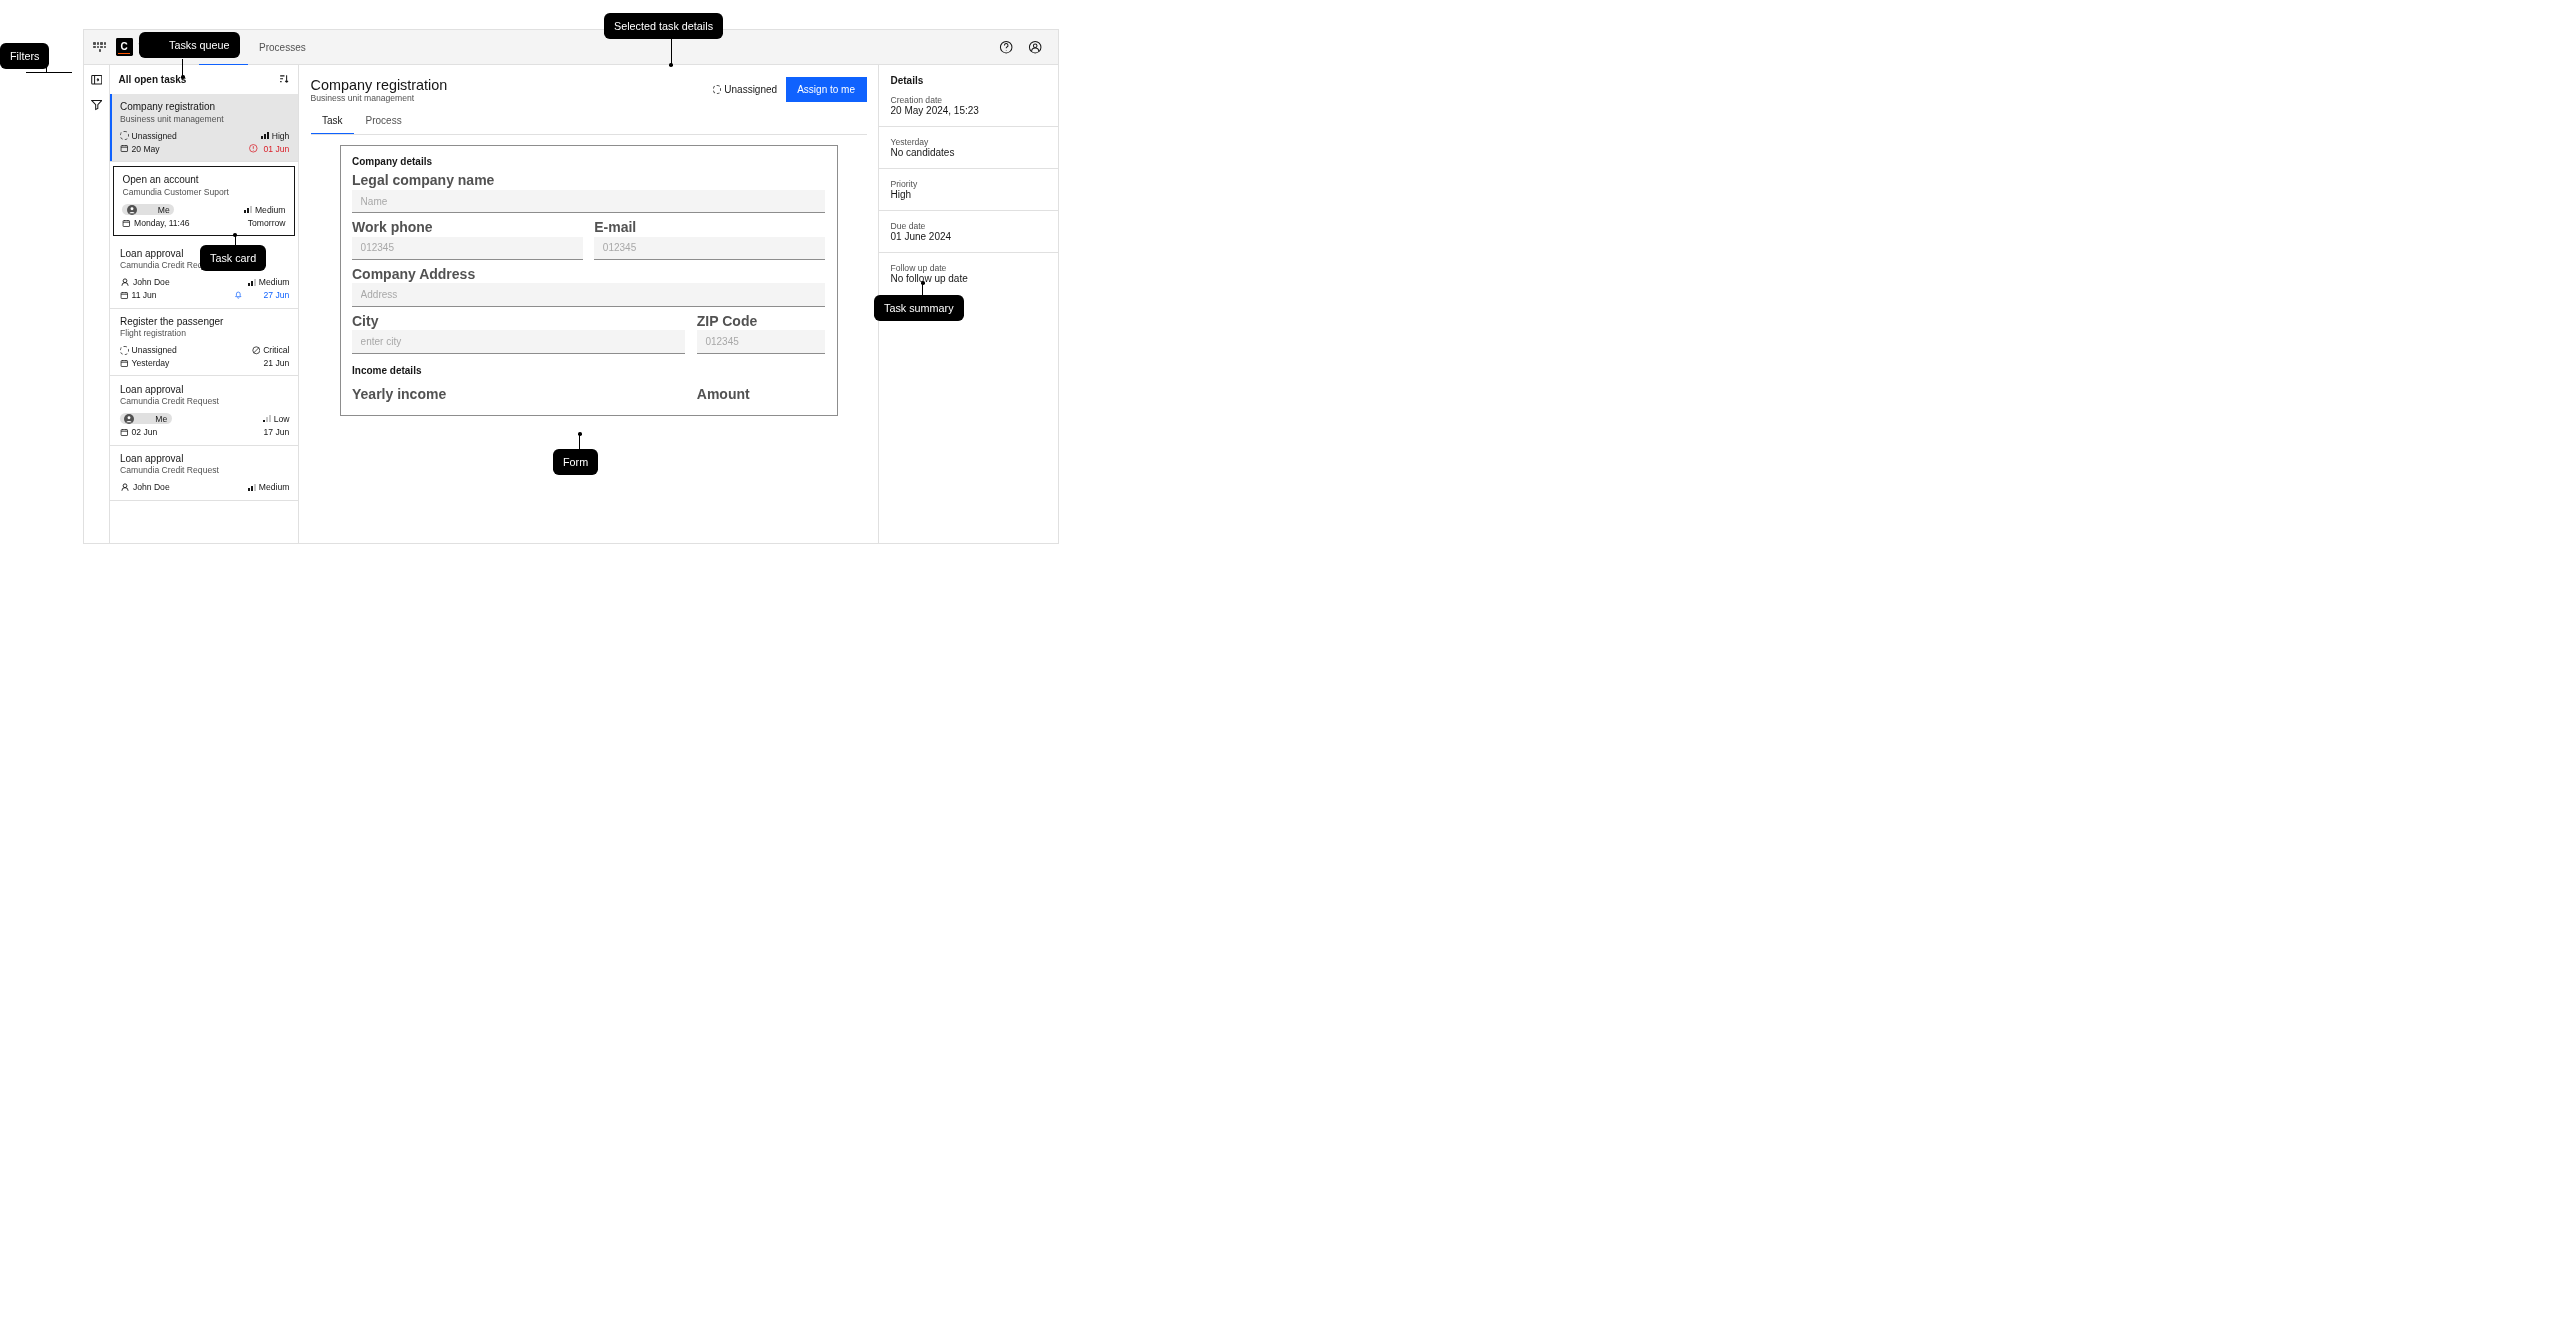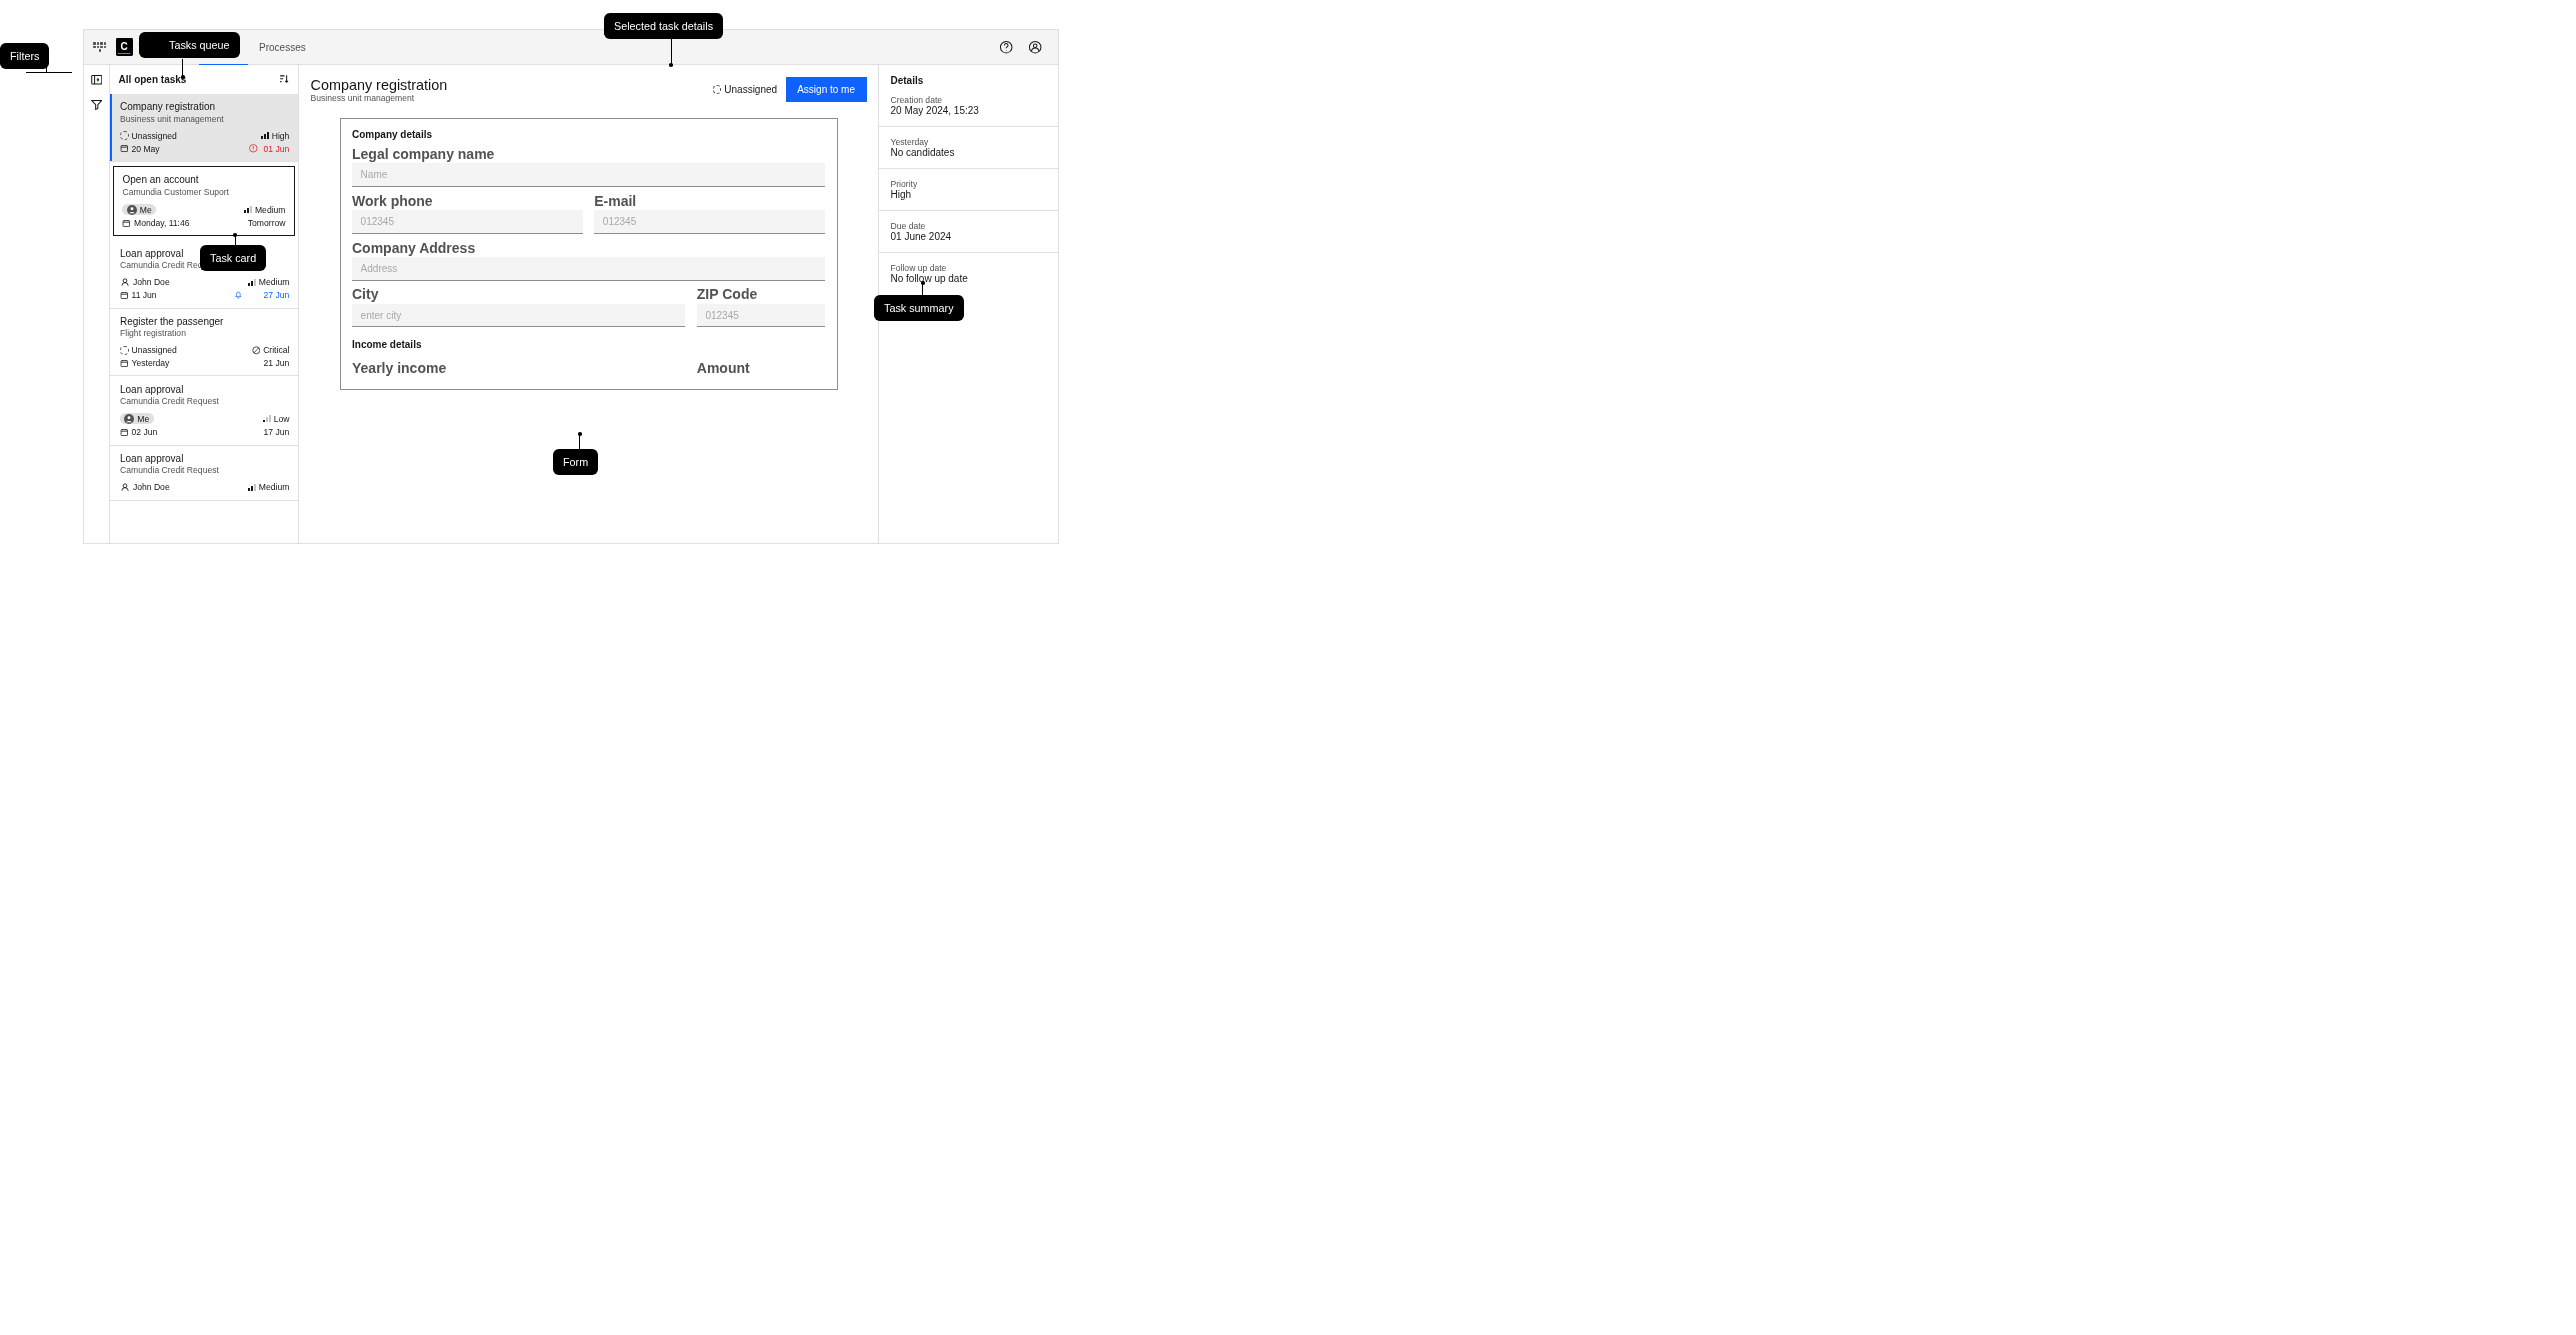--- a/index.html
+++ b/index.html
@@ -204,21 +204,21 @@
       margin-bottom: 0;
     }
     .chip {
       display: inline-flex;
       align-items: center;
       gap: 2.9px;
     }
     .pill {
       display: inline-flex;
       align-items: center;
-      gap: 3px;
+      gap: 21px;
       background: #e0e0e0;
       border-radius: 7.2px;
       padding: 0.7px 4.3px;
     }
     .bars {
       display: inline-flex;
       align-items: flex-end;
       gap: 0.7px;
       height: 7.2px;
     }
@@ -716,20 +716,28 @@
             <span class="chip">
               <span class="dotted-circle"></span>
               <span>Unassigned</span>
             </span>
             <button class="btn-primary">
               <span>Assign to me</span>
             </button>
           </div>
         </div>
 
+        <div class="tabs">
+          <div class="tab active">
+            <span>Task</span>
+          </div>
+          <div class="tab">
+            <span>Process</span>
+          </div>
+        </div>
 
         <div class="form-wrap">
           <div class="form-section-title">Company details</div>
 
           <div class="field-label">Legal company name</div>
           <input class="text-input" placeholder="Name" style="">
 
           <div class="row-fields">
             <div>
               <div class="field-label">Work phone</div>

